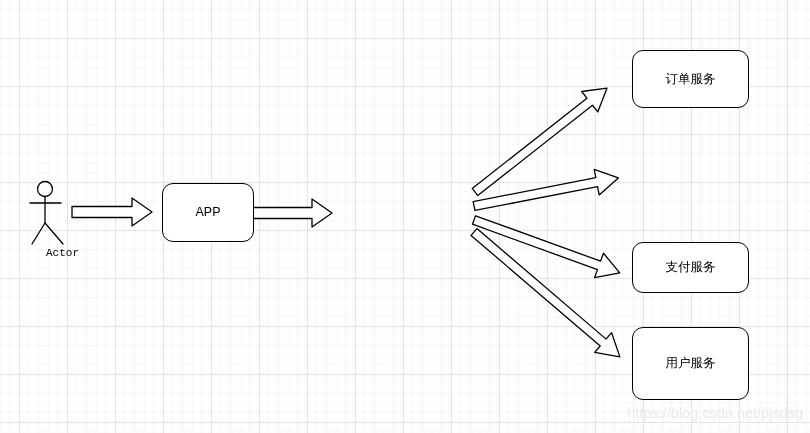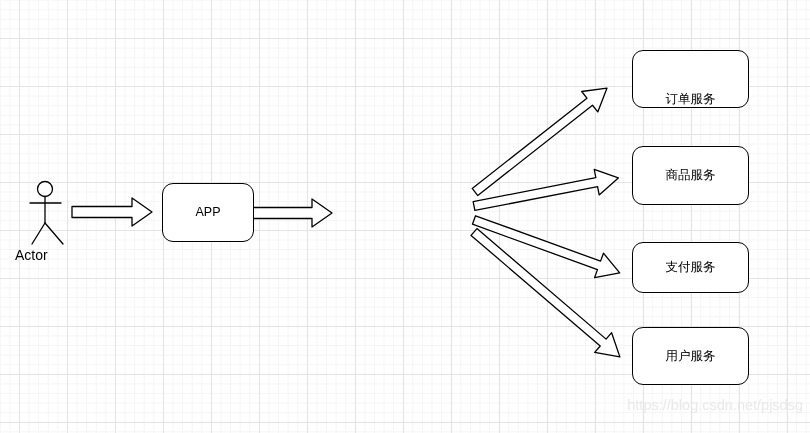--- a/index.html
+++ b/index.html
@@ -28,30 +28,30 @@
     border: 1.3px solid #000000;
     border-radius: 11px;
     display: flex; flex-direction: column;
     align-items: center; justify-content: center;
     font-size: 12.5px; line-height: 15px;
     color: #000000;
     text-align: center;
   }
   .node-app      { left: 162px; top: 183px; width: 92px;  height: 59px; }
   .node-gateway  { left: 342px; top: 183px; width: 119px; height: 58px; }
-  .node-svc-0    { left: 632px; top: 50px;  width: 117px; height: 58px; justify-content: flex-end; }
+  .node-svc-0    { left: 632px; top: 50px;  width: 117px; height: 58px; }
   .node-svc-1    { left: 632px; top: 146px; width: 117px; height: 59px; }
   .node-svc-2    { left: 632px; top: 242px; width: 117px; height: 51px; }
-  .node-svc-3    { left: 632px; top: 327px; width: 117px; height: 58px; }
+  .node-svc-3    { left: 632px; top: 327px; width: 117px; height: 73px; }
   .actor-label {
     position: absolute; left: 15px; top: 247px; width: 64px;
-    text-align: left; font-size: 14px; color: #000000;
+    text-align: right; font-size: 11px; color: #000000; font-family: Liberation Mono, monospace;
   }
   .watermark {
-    position: absolute; right: 7px; bottom: 20px;
+    position: absolute; right: 7px; bottom: 12px;
     font-size: 14.5px; color: #e9e9e9; white-space: nowrap;
     user-select: none;
   }
 </style>
 </head>
 <body>
 
 <div class="canvas">
 
   <svg class="shapes" viewBox="0 0 810 433" stroke-linejoin="round" stroke-linecap="round">
@@ -78,23 +78,20 @@
 
   <div class="node node-app">
     <span>APP</span>
   </div>
 
 
   <div class="node node-svc-0">
     <span>订单服务</span>
   </div>
 
-  <div class="node node-svc-1">
-    <span>商品服务</span>
-  </div>
 
   <div class="node node-svc-2">
     <span>支付服务</span>
   </div>
 
   <div class="node node-svc-3">
     <span>用户服务</span>
   </div>
 
   <div class="watermark">https://blog.csdn.net/pjsdsg</div>

